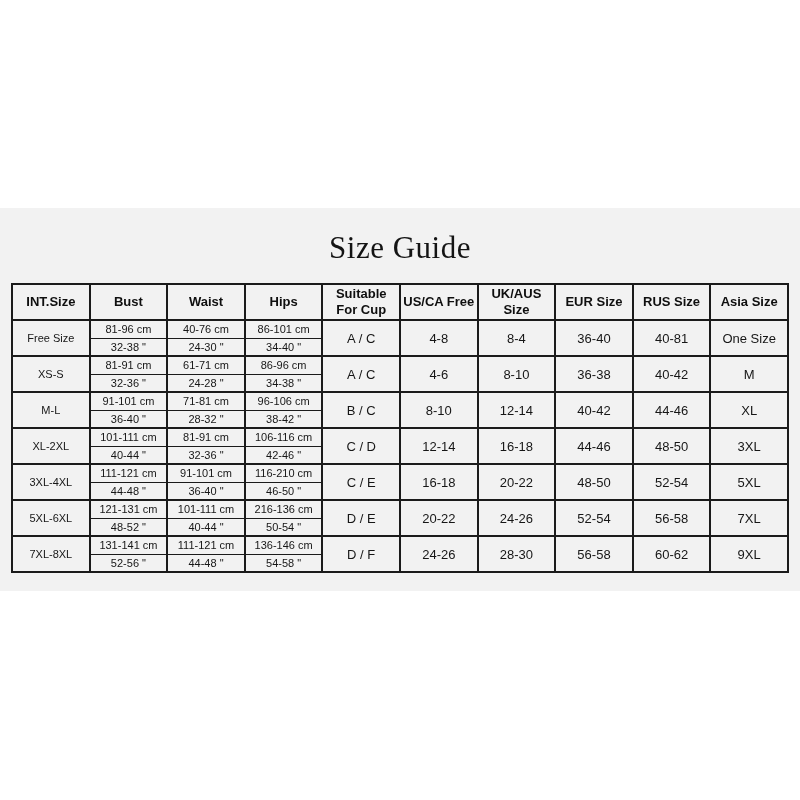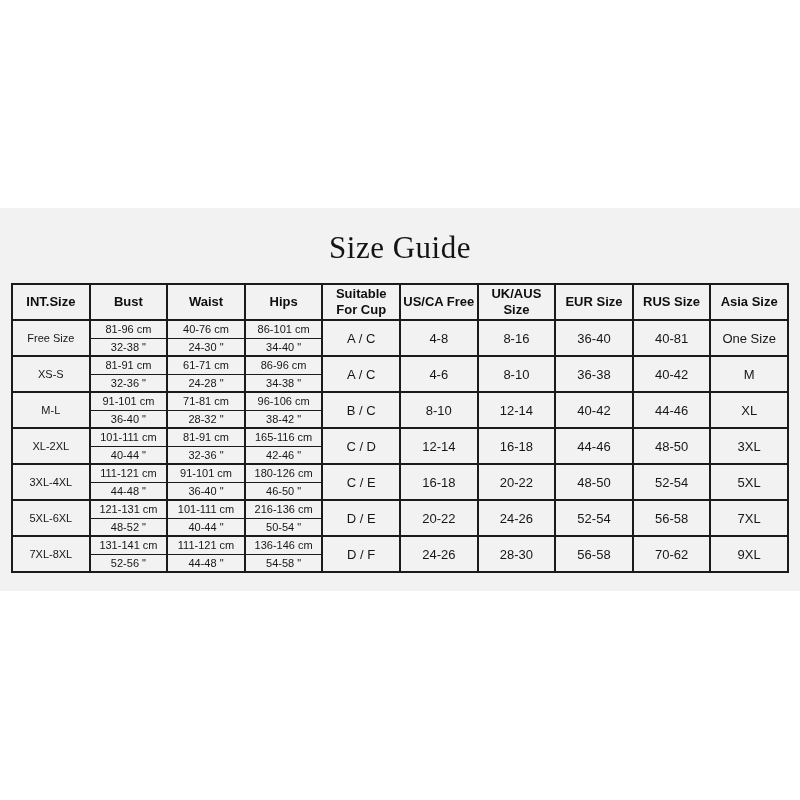--- a/index.html
+++ b/index.html
@@ -88,21 +88,21 @@
     </thead>
     <tbody>
 
       <tr class="row-sub">
         <td class="c-size" rowspan="2">Free Size</td>
         <td class="c-meas">81-96 cm</td>
         <td class="c-meas">40-76 cm</td>
         <td class="c-meas">86-101 cm</td>
         <td class="c-val" rowspan="2">A / C</td>
         <td class="c-val" rowspan="2">4-8</td>
-        <td class="c-val" rowspan="2">8-16</td>
+        <td class="c-val" rowspan="2">8-4</td>
         <td class="c-val" rowspan="2">36-40</td>
         <td class="c-val" rowspan="2">40-81</td>
         <td class="c-val" rowspan="2">One Size</td>
       </tr>
       <tr class="row-sub row-inch">
         <td class="c-meas">32-38 "</td>
         <td class="c-meas">24-30 "</td>
         <td class="c-meas">34-40 "</td>
       </tr>
 
@@ -139,39 +139,39 @@
       <tr class="row-sub row-inch">
         <td class="c-meas">36-40 "</td>
         <td class="c-meas">28-32 "</td>
         <td class="c-meas">38-42 "</td>
       </tr>
 
       <tr class="row-sub">
         <td class="c-size" rowspan="2">XL-2XL</td>
         <td class="c-meas">101-111 cm</td>
         <td class="c-meas">81-91 cm</td>
-        <td class="c-meas">165-116 cm</td>
+        <td class="c-meas">106-116 cm</td>
         <td class="c-val" rowspan="2">C / D</td>
         <td class="c-val" rowspan="2">12-14</td>
         <td class="c-val" rowspan="2">16-18</td>
         <td class="c-val" rowspan="2">44-46</td>
         <td class="c-val" rowspan="2">48-50</td>
         <td class="c-val" rowspan="2">3XL</td>
       </tr>
       <tr class="row-sub row-inch">
         <td class="c-meas">40-44 "</td>
         <td class="c-meas">32-36 "</td>
         <td class="c-meas">42-46 "</td>
       </tr>
 
       <tr class="row-sub">
         <td class="c-size" rowspan="2">3XL-4XL</td>
         <td class="c-meas">111-121 cm</td>
         <td class="c-meas">91-101 cm</td>
-        <td class="c-meas">180-126 cm</td>
+        <td class="c-meas">116-210 cm</td>
         <td class="c-val" rowspan="2">C / E</td>
         <td class="c-val" rowspan="2">16-18</td>
         <td class="c-val" rowspan="2">20-22</td>
         <td class="c-val" rowspan="2">48-50</td>
         <td class="c-val" rowspan="2">52-54</td>
         <td class="c-val" rowspan="2">5XL</td>
       </tr>
       <tr class="row-sub row-inch">
         <td class="c-meas">44-48 "</td>
         <td class="c-meas">36-40 "</td>
@@ -198,21 +198,21 @@
 
       <tr class="row-sub">
         <td class="c-size" rowspan="2">7XL-8XL</td>
         <td class="c-meas">131-141 cm</td>
         <td class="c-meas">111-121 cm</td>
         <td class="c-meas">136-146 cm</td>
         <td class="c-val" rowspan="2">D / F</td>
         <td class="c-val" rowspan="2">24-26</td>
         <td class="c-val" rowspan="2">28-30</td>
         <td class="c-val" rowspan="2">56-58</td>
-        <td class="c-val" rowspan="2">70-62</td>
+        <td class="c-val" rowspan="2">60-62</td>
         <td class="c-val" rowspan="2">9XL</td>
       </tr>
       <tr class="row-sub row-inch">
         <td class="c-meas">52-56 "</td>
         <td class="c-meas">44-48 "</td>
         <td class="c-meas">54-58 "</td>
       </tr>
     </tbody>
   </table>
 </div>

